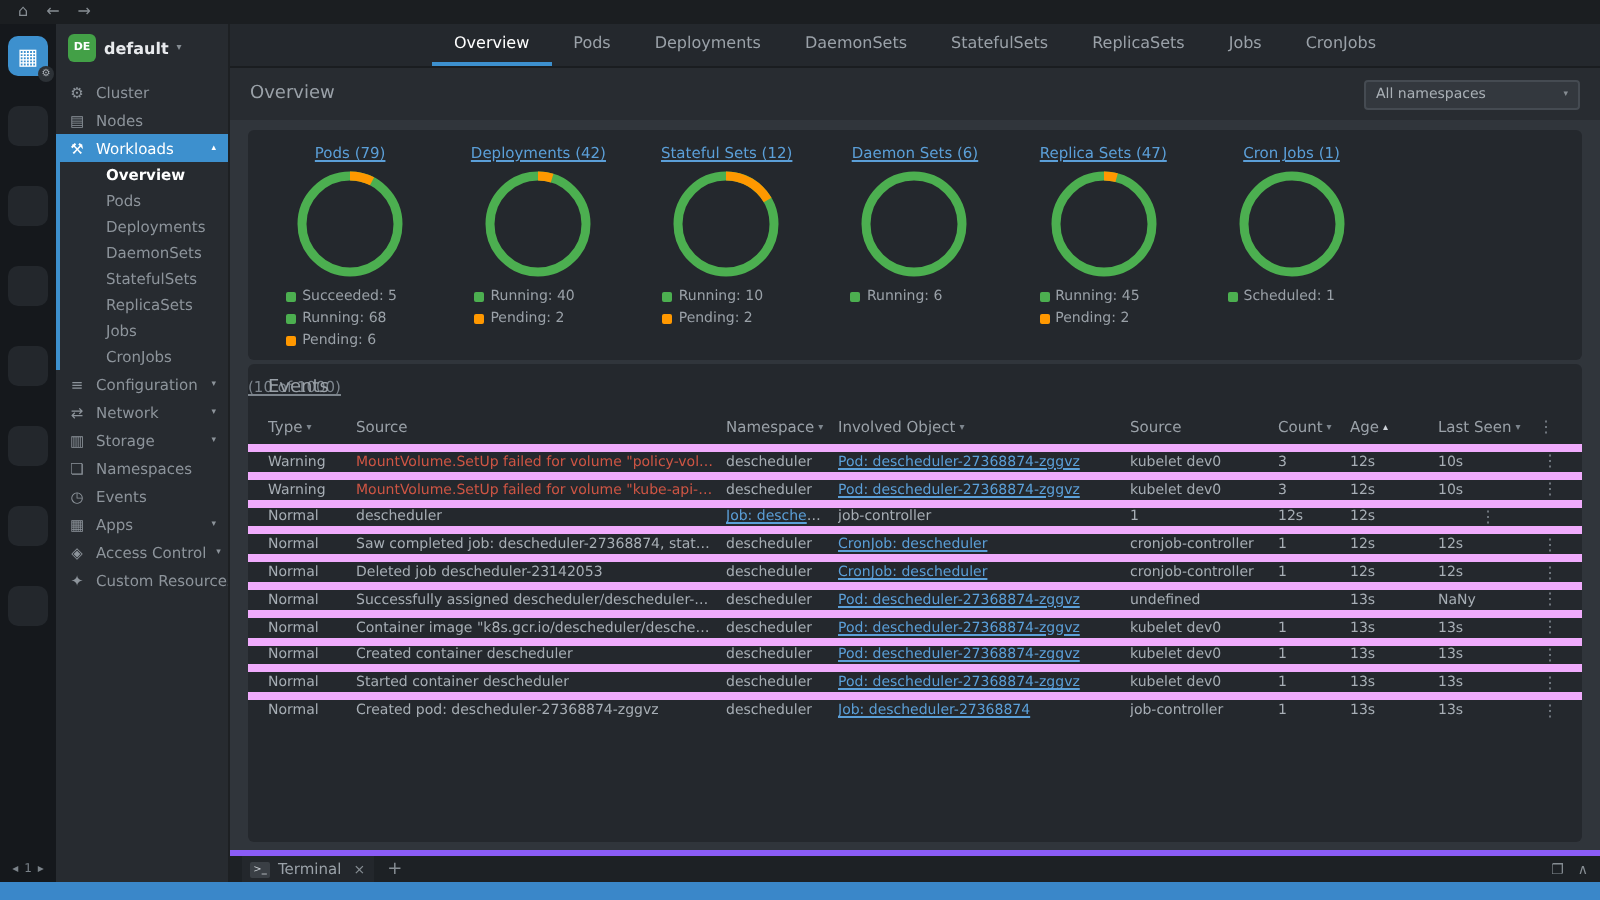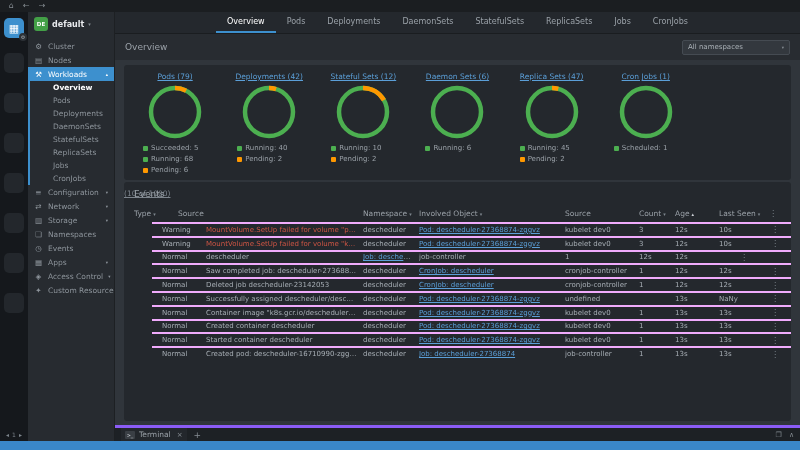--- a/index.html
+++ b/index.html
@@ -60,21 +60,21 @@
   
   .events{flex:1;display:flex;flex-direction:column;min-height:0;}
   .ev-header{display:flex;align-items:center;height:23px;padding:0 10px;position:relative;flex:0 0 auto;}
   .ev-title{color:#9aa1a8;font-size:9px;z-index:1;}
   .ev-count{position:absolute;left:0;right:4px;text-align:left;color:#7d858d;font-size:7.5px;text-decoration:underline;}
   .ev-thead,.ev-row{display:grid;grid-template-columns:44px minmax(0,1fr) 56px 146px 74px 36px 44px 50px 12px;padding:0 10px;align-items:center;}
   .ev-thead{height:17px;color:#9aa1a8;font-size:7.5px;flex:0 0 auto;}
   .th{display:flex;align-items:center;gap:2px;overflow:hidden;white-space:nowrap;}
   .sort{font-size:5px;color:#7d858d;}
   .sort.active{color:#cdd2d7;}
-  .ev-row{height:13.8px;font-size:7px;color:#a7aeb5;border-top:2px solid #f0abfc;margin-left:28px;}
+  .ev-row{height:13.8px;font-size:7px;color:#a7aeb5;border-top:4px solid #f0abfc;}
   .cell{white-space:nowrap;overflow:hidden;text-overflow:ellipsis;padding-right:6px;}
   .cell.warning{color:var(--warning);}
   .obj-link{color:var(--link);text-decoration:underline;cursor:pointer;text-align:right;}
   .kebab{color:#7d858d;font-size:8px;text-align:center;cursor:pointer;}
   
   .termbar{height:16px;background:#1d2125;border-top:3px solid #8b5cf6;display:flex;align-items:center;padding:0 6px;gap:7px;flex:0 0 auto;}
   .term-tab{display:flex;align-items:center;gap:4px;color:#9aa1a8;font-size:7.5px;height:100%;padding:0 4px;background:#23272c;cursor:pointer;}
   .term-ico{width:10px;height:8px;background:#3a3f45;color:#cfd4d9;font-size:5px;display:flex;align-items:center;justify-content:center;border-radius:1px;}
   .term-x{color:#868d93;font-size:7px;margin-left:2px;}
   .term-add{color:#868d93;font-size:9px;cursor:pointer;}
@@ -440,21 +440,21 @@
                   <div class="cell ">descheduler</div>
                   <div class="cell"><span class="obj-link">Pod: descheduler-27368874-zggvz</span></div>
                   <div class="cell ">kubelet dev0</div>
                   <div class="cell ">1</div>
                   <div class="cell ">13s</div>
                   <div class="cell ">13s</div>
                   <div class="kebab">⋮</div>
                 </div>
                 <div class="ev-row">
                   <div class="cell ">Normal</div>
-                  <div class="cell ">Created pod: descheduler-16710990-zggvz</div>
+                  <div class="cell ">Created pod: descheduler-27368874-zggvz</div>
                   <div class="cell ">descheduler</div>
                   <div class="cell"><span class="obj-link">Job: descheduler-27368874</span></div>
                   <div class="cell ">job-controller</div>
                   <div class="cell ">1</div>
                   <div class="cell ">13s</div>
                   <div class="cell ">13s</div>
                   <div class="kebab">⋮</div>
                 </div>
               </div>
           </div>

